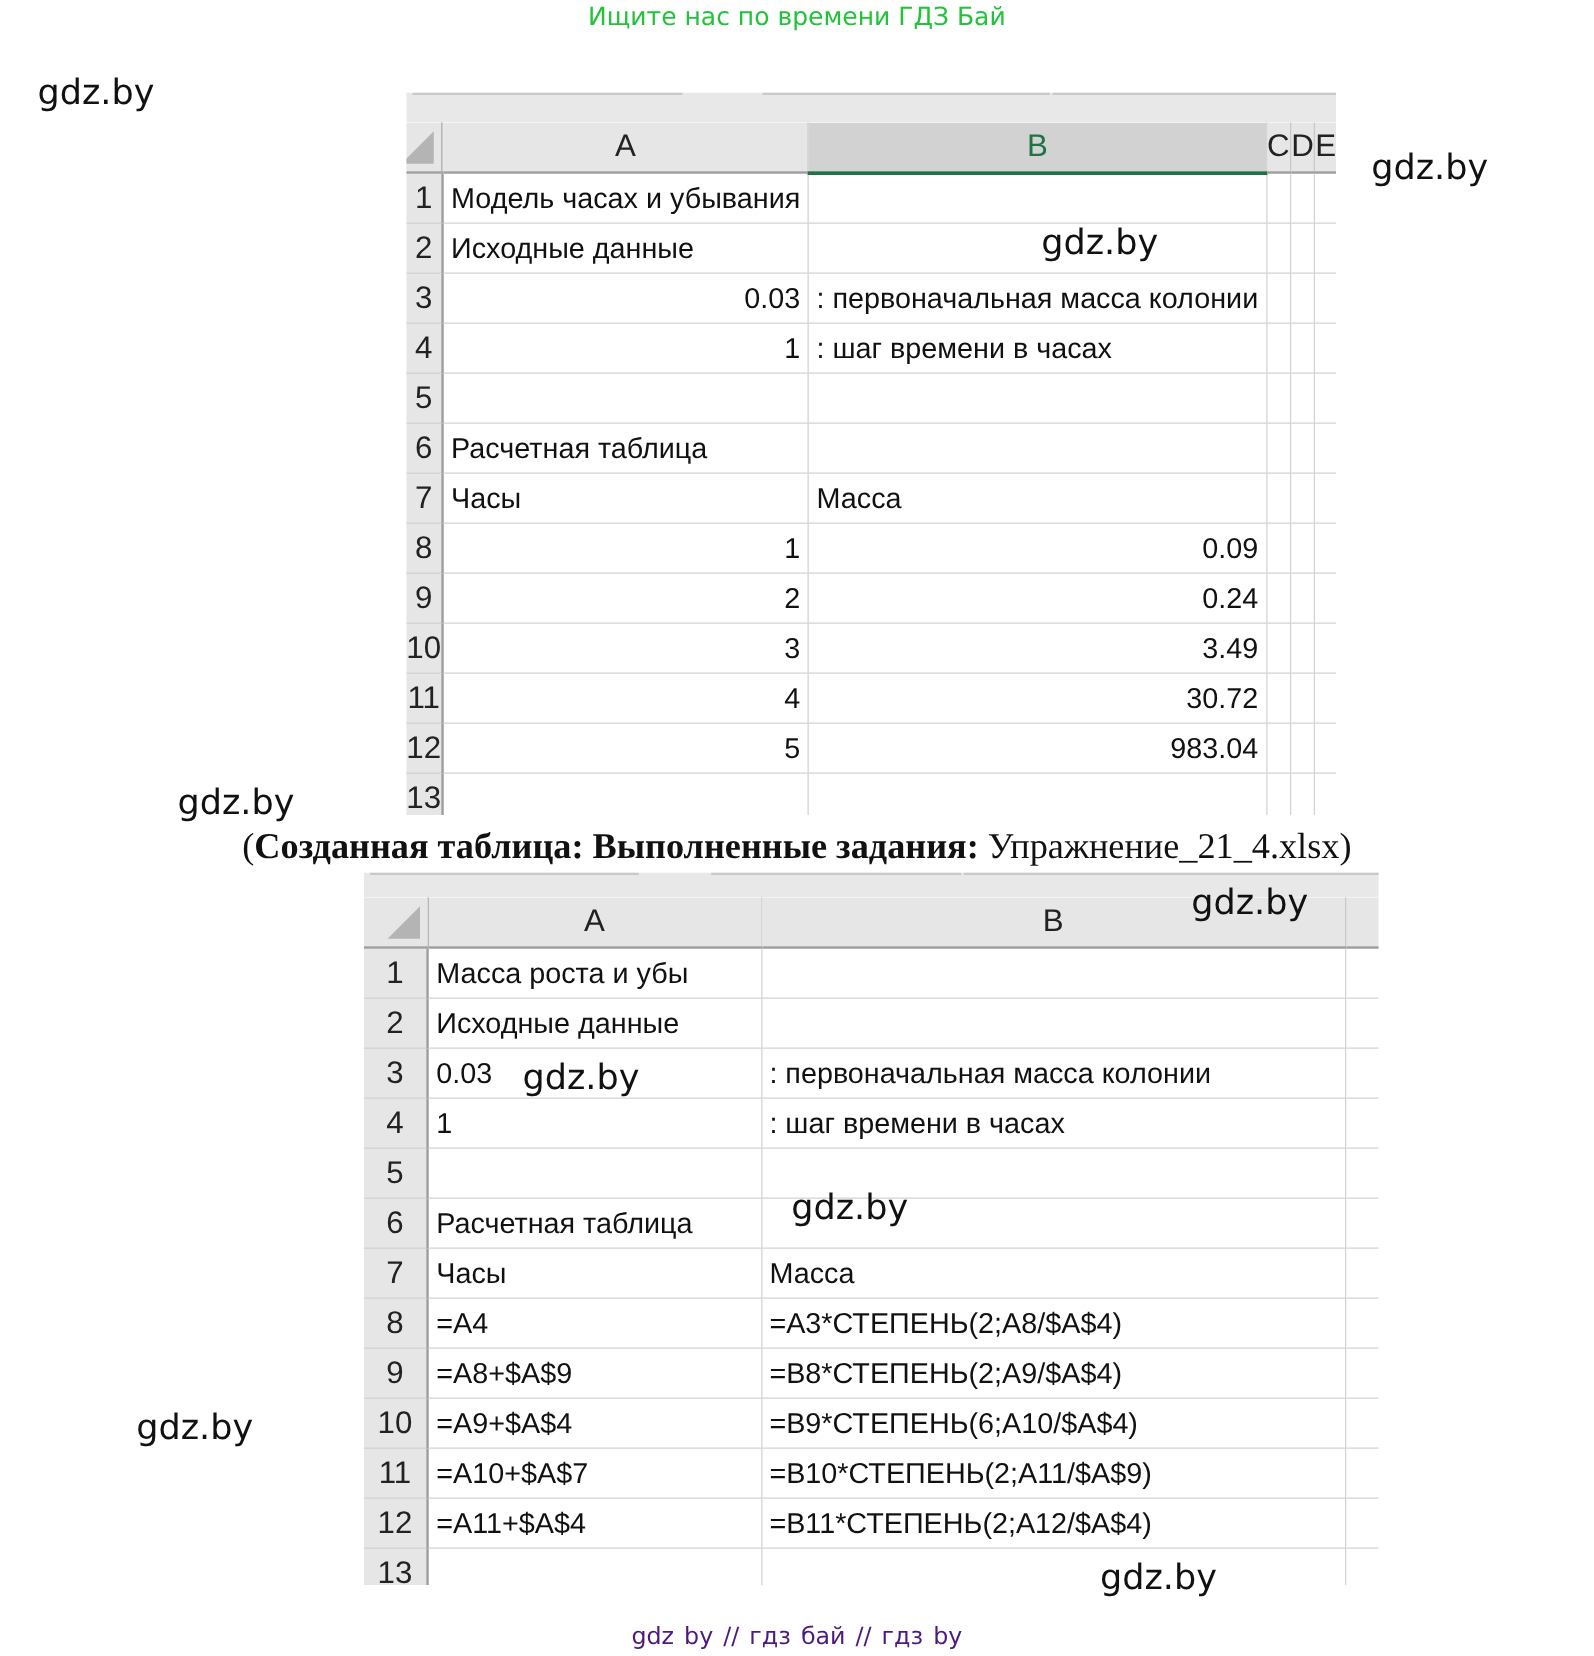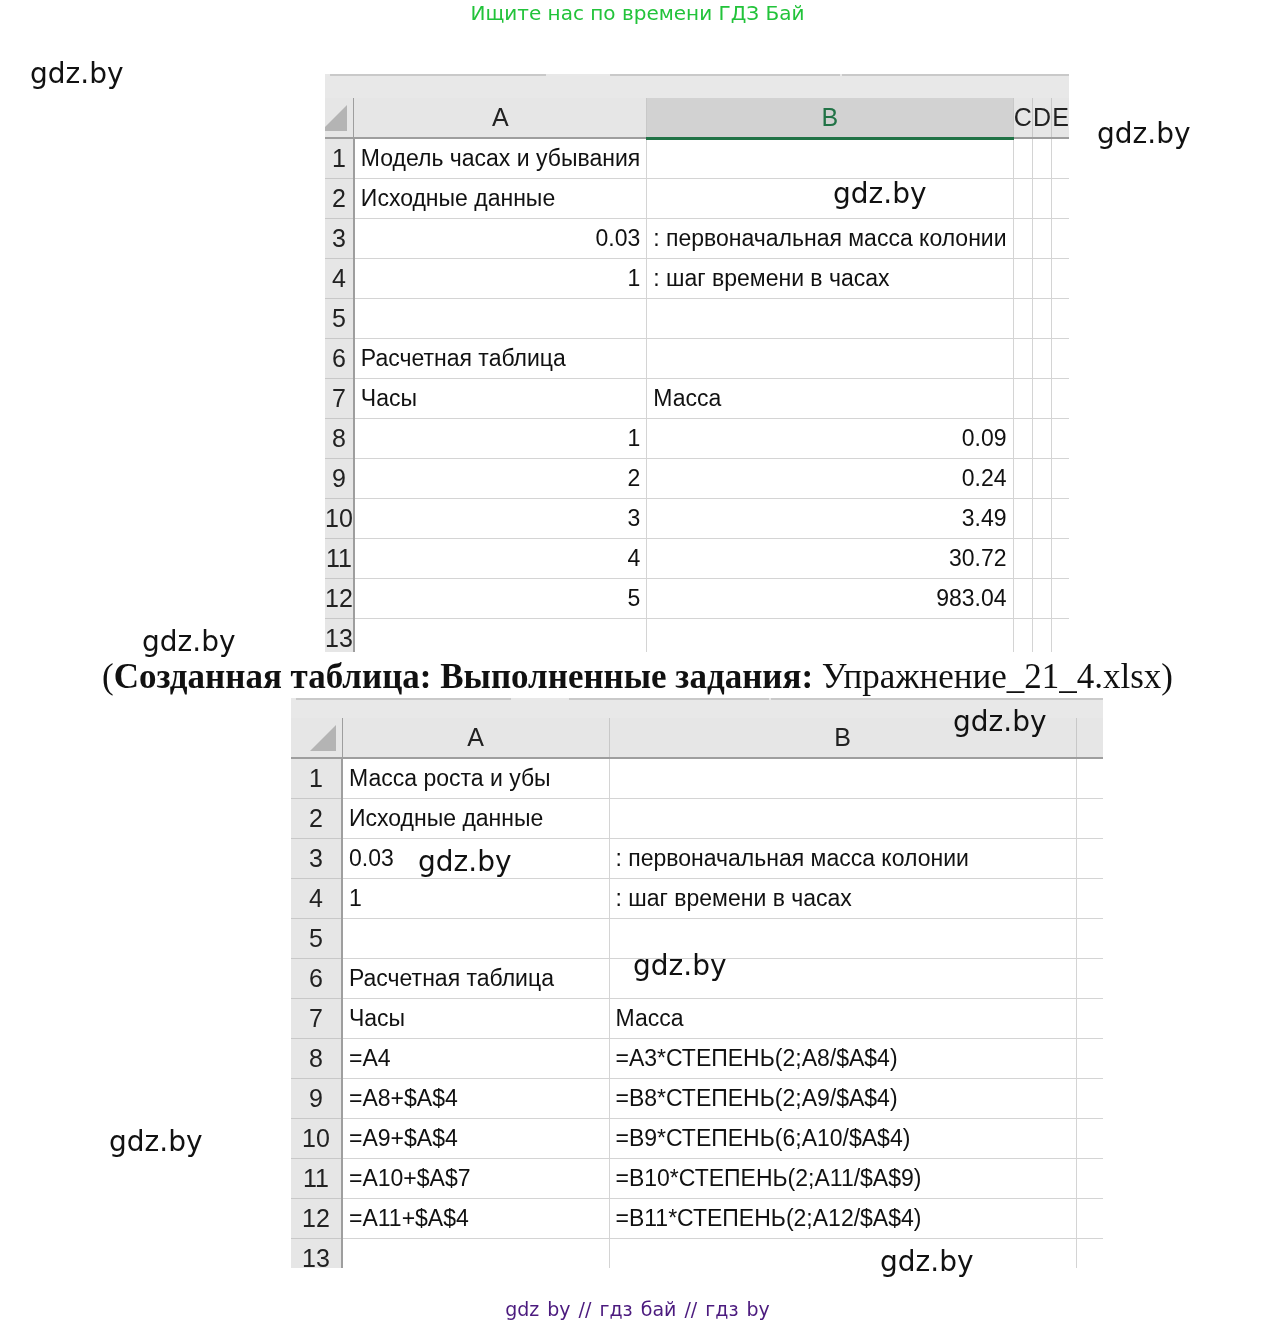--- a/index.html
+++ b/index.html
@@ -22,21 +22,21 @@
   table.grid th.corner { background:#e6e6e6; border-right:1px solid #9e9e9e; border-bottom:2px solid #9e9e9e; position:relative; }
   table.grid th.corner .tri { position:absolute; right:6px; bottom:6px; width:0; height:0;
                                border-left:26px solid transparent; border-bottom:26px solid #b4b4b4; }
   table.grid td.rowh { background:#e6e6e6; color:#222; font-size:25px; text-align:center;
                         border-right:2px solid #9e9e9e; border-bottom:1px solid #c8c8c8; }
   table.grid td.cell { border-right:1px solid #d4d4d4; border-bottom:1px solid #d4d4d4; font-size:23px;
                         padding:0 6px; color:#111; overflow:visible; }
   table.grid td.num { text-align:right; }
   table.grid td.txt { text-align:left; }
   .caption { position:absolute; left:0; width:1275px; top:657px; text-align:center; font-family:"Liberation Serif", "DejaVu Serif", serif;
-             font-size:35px; line-height:40px; color:#111; }
+             font-size:29px; line-height:40px; color:#111; }
   .caption b { font-weight:bold; }
 </style>
 </head>
 <body>
 
 <div class="top-banner">Ищите нас по времени ГДЗ Бай</div>
 
 <div class="wm" style="left:30px;top:58px;">gdz.by</div>
 <div class="wm" style="left:1097px;top:118px;">gdz.by</div>
 <div class="wm" style="left:833px;top:178px;">gdz.by</div>
@@ -254,21 +254,21 @@
           <td class="cell txt" style="border-right: none;"></td>
         </tr>
         <tr style="height: 40px;">
           <td class="rowh">8</td>
           <td class="cell txt">=A4</td>
           <td class="cell txt">=A3*СТЕПЕНЬ(2;A8/$A$4)</td>
           <td class="cell txt" style="border-right: none;"></td>
         </tr>
         <tr style="height: 40px;">
           <td class="rowh">9</td>
-          <td class="cell txt">=A8+$A$4</td>
+          <td class="cell txt">=A8+$A$9</td>
           <td class="cell txt">=B8*СТЕПЕНЬ(2;A9/$A$4)</td>
           <td class="cell txt" style="border-right: none;"></td>
         </tr>
         <tr style="height: 40px;">
           <td class="rowh">10</td>
           <td class="cell txt">=A9+$A$4</td>
           <td class="cell txt">=B9*СТЕПЕНЬ(6;A10/$A$4)</td>
           <td class="cell txt" style="border-right: none;"></td>
         </tr>
         <tr style="height: 40px;">

